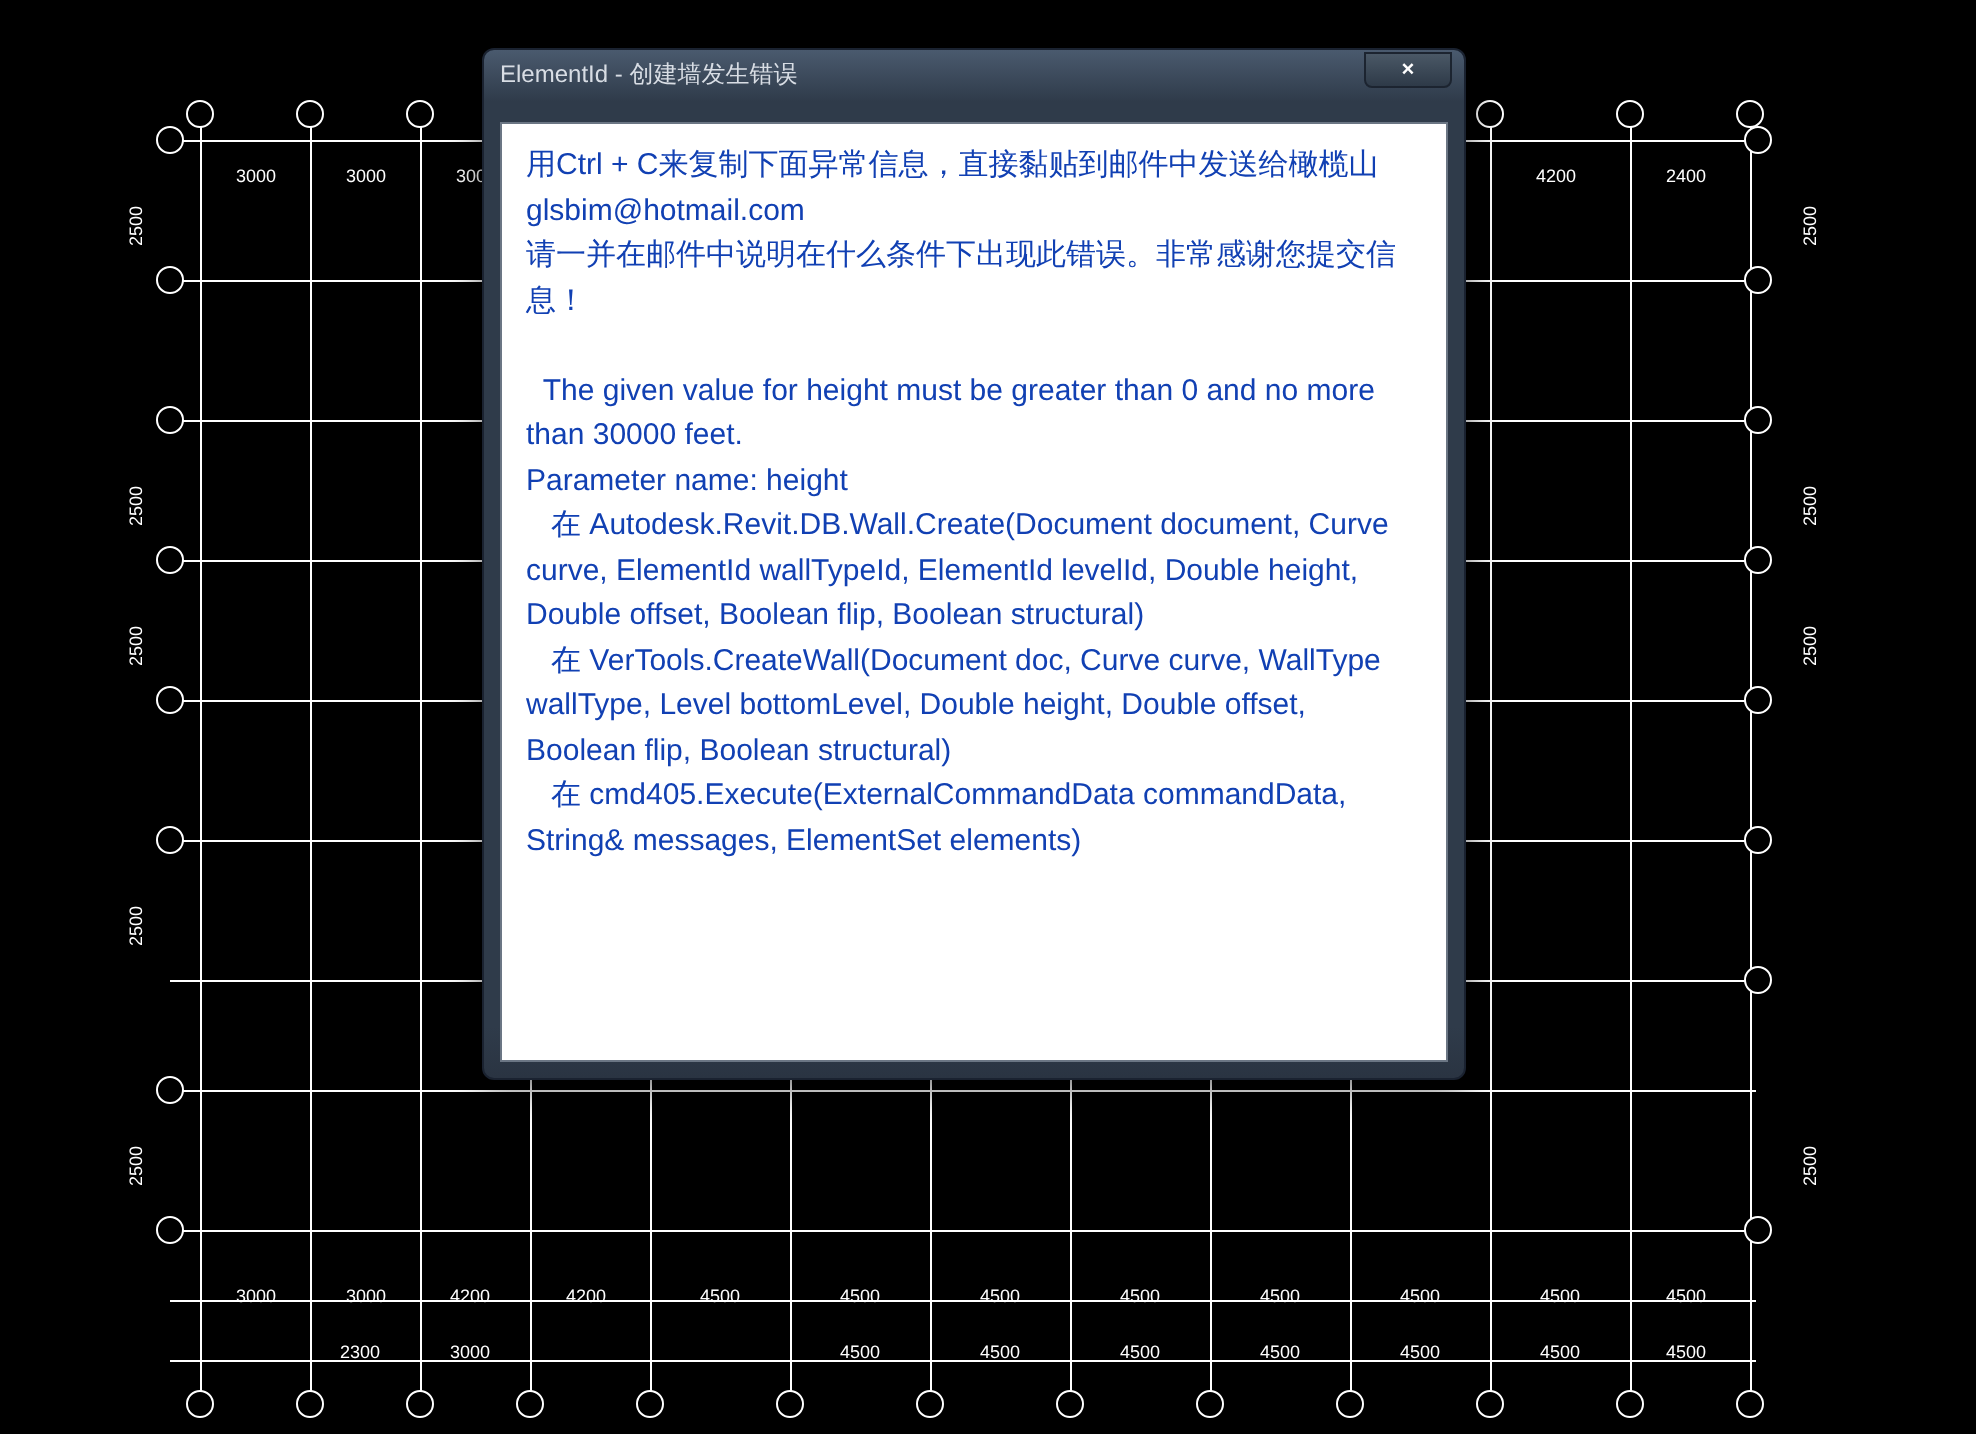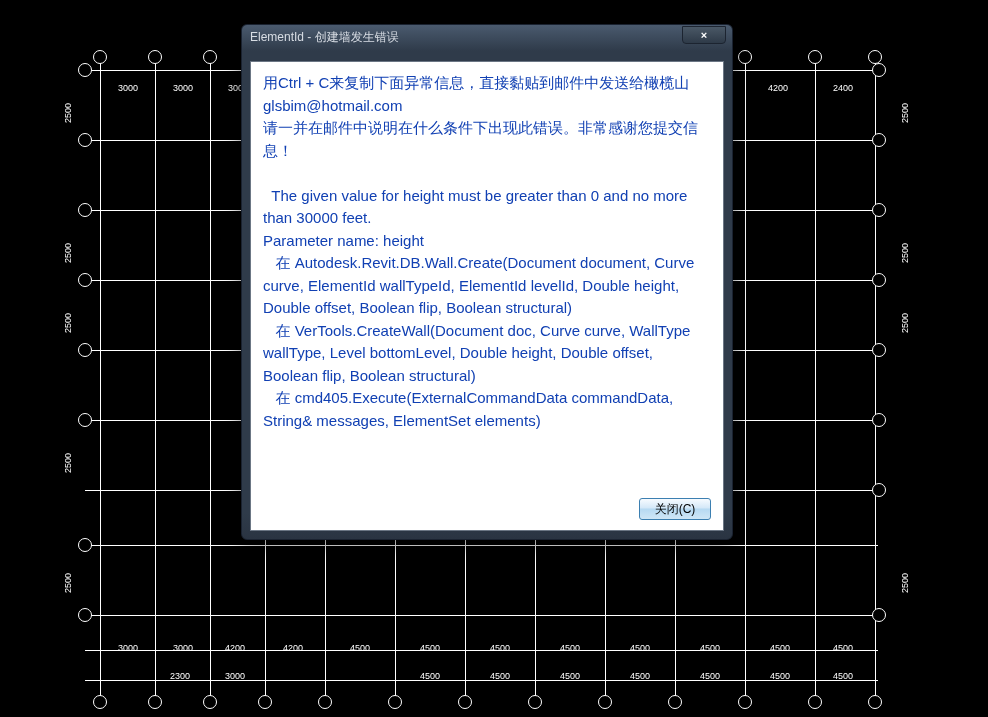--- a/index.html
+++ b/index.html
@@ -244,19 +244,14 @@
   </div>
   <div class="dialog-body">
     <div class="msg">用Ctrl + C来复制下面异常信息，直接黏贴到邮件中发送给橄榄山glsbim@hotmail.com
 请一并在邮件中说明在什么条件下出现此错误。非常感谢您提交信息！
 
   The given value for height must be greater than 0 and no more than 30000 feet.
 Parameter name: height
    在 Autodesk.Revit.DB.Wall.Create(Document document, Curve curve, ElementId wallTypeId, ElementId levelId, Double height, Double offset, Boolean flip, Boolean structural)
    在 VerTools.CreateWall(Document doc, Curve curve, WallType wallType, Level bottomLevel, Double height, Double offset, Boolean flip, Boolean structural)
    在 cmd405.Execute(ExternalCommandData commandData, String&amp; messages, ElementSet elements)</div>
-    <div class="btn-row">
-      <button class="action-btn">
-        <span>关闭(C)</span>
-      </button>
-    </div>
   </div>
 </div>
 
 </body></html>

